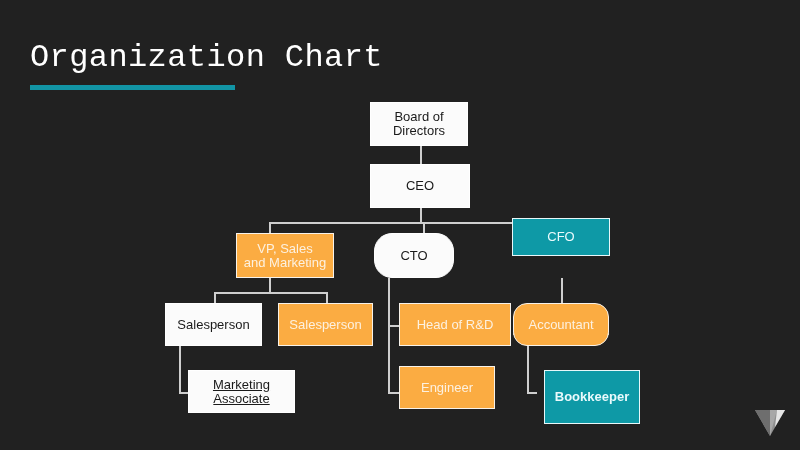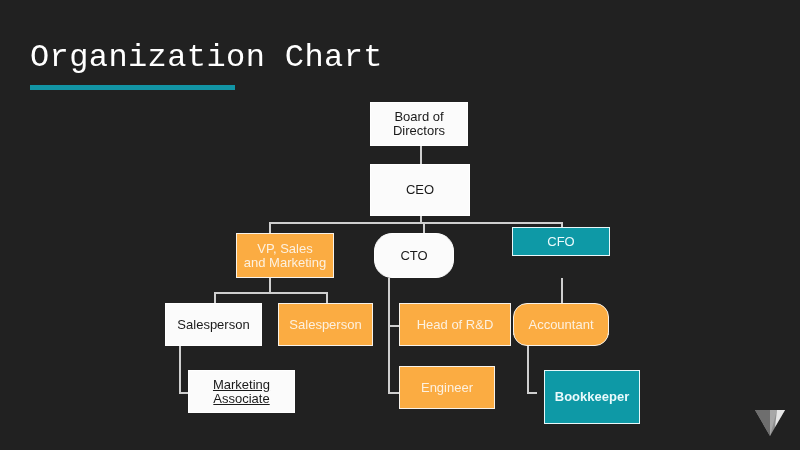--- a/index.html
+++ b/index.html
@@ -122,31 +122,31 @@
       <div class="conn conn-h" style="left: 513px; top: 317px; width: 96px;"></div>
       <div class="conn conn-h" style="left: 513px; top: 333px; width: 96px;"></div>
       <div class="conn conn-v" style="left: 527px; top: 346px; height: 46px;"></div>
       <div class="conn conn-h" style="left: 527px; top: 392px; width: 10px;"></div>
     </div>
 
   <div id="nodes">
       <div class="node white" style="left: 370px; top: 102px; width: 98px; height: 44px;">
         <span class="label">Board of Directors</span>
       </div>
-      <div class="node white" style="left: 370px; top: 164px; width: 100px; height: 52px;">
+      <div class="node white" style="left: 370px; top: 164px; width: 100px; height: 44px;">
         <span class="label">CEO</span>
       </div>
       <div class="node orange" style="left: 220px; top: 233px; width: 98px; height: 45px; margin-left: 16px;">
         <span class="label">VP, Sales
 and Marketing</span>
       </div>
       <div class="node white" style="left: 374px; top: 233px; width: 80px; height: 45px; border-radius: 18px;">
         <span class="label">CTO</span>
       </div>
-      <div class="node teal" style="left: 512px; top: 227px; width: 98px; height: 29px;">
+      <div class="node teal" style="left: 512px; top: 218px; width: 98px; height: 38px;">
         <span class="label">CFO</span>
       </div>
       <div class="node white" style="left: 165px; top: 303px; width: 97px; height: 43px;">
         <span class="label">Salesperson</span>
       </div>
       <div class="node orange" style="left: 278px; top: 303px; width: 95px; height: 43px;">
         <span class="label">Salesperson</span>
       </div>
       <div class="node orange" style="left: 399px; top: 303px; width: 112px; height: 43px;">
         <span class="label">Head of R&amp;D</span>

